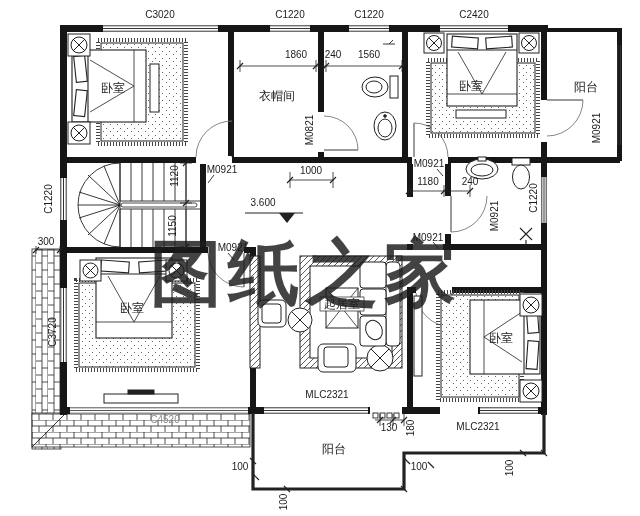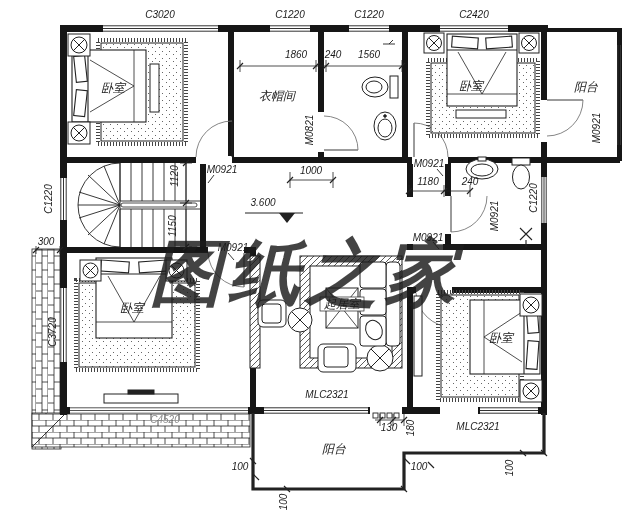--- a/index.html
+++ b/index.html
@@ -1,17 +1,17 @@
 <!DOCTYPE html>
 <html><head>
 <meta charset="utf-8">
 <style>
   html,body{margin:0;padding:0;background:#ffffff;}
   #stage{position:relative;width:640px;height:516px;background:#fff;overflow:hidden;
-         font-family:"Liberation Sans",sans-serif;font-style:italic;}
+         font-family:"Liberation Sans",sans-serif;}
   svg text{font-family:"Liberation Sans","DejaVu Sans",sans-serif;fill:#1b1b1b;}
   .dim{font-size:10px;}
   .code{font-size:10px;}
   .room{font-size:12px;}
   .faint{fill:#8a8a8a;}
   .wm{font-size:72px;font-weight:bold;letter-spacing:6px;opacity:0.82;}
 </style>
 </head>
 <body>
 

